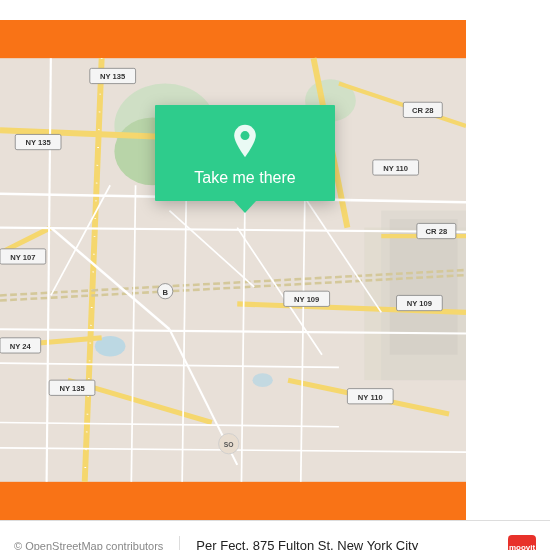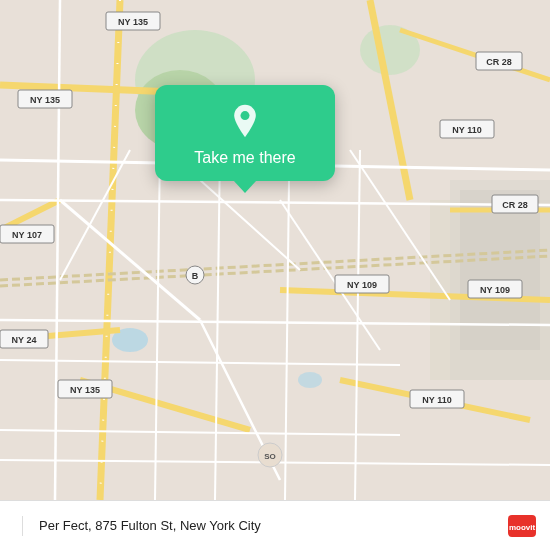--- a/index.html
+++ b/index.html
@@ -6,43 +6,44 @@
     body {
       width: 550px;
       height: 550px;
       overflow: hidden;
       font-family: Arial, sans-serif;
       position: relative;
     }
 
     
     .map-container {
-      width: 550px;
+      width: 466px;
       height: 500px;
       position: relative;
       overflow: hidden;
       background-color: #f97316;
+      margin-top: 20px;
     }
 
     
     .map-svg {
       width: 100%;
       height: 100%;
       position: absolute;
       top: 0; left: 0;
     }
 
     
     .popup-card {
       position: absolute;
       top: 85px;
       left: 155px;
       width: 180px;
       background: #2ecc8c;
-      border-radius: 12px;
+      border-radius: 1px;
       display: flex;
       flex-direction: column;
       align-items: center;
       padding: 18px 14px 14px;
       box-shadow: 0 4px 16px rgba(0,0,0,0.25);
       z-index: 10;
     }
     .popup-card::after {
       content: '';
       position: absolute;
@@ -215,20 +216,21 @@
 
     <svg class="location-pin" viewBox="0 0 36 40" fill="none" xmlns="http://www.w3.org/2000/svg">
       <path d="M18 2C11.373 2 6 7.373 6 14C6 22 18 38 18 38C18 38 30 22 30 14C30 7.373 24.627 2 18 2Z" fill="white" opacity="0.9"></path>
       <circle cx="18" cy="14" r="5" fill="#2ecc8c"></circle>
     </svg>
     <span class="popup-label">Take me there</span>
   </div>
 </div>
 
 <div class="bottom-bar">
+  <span class="copyright-text">© OpenStreetMap contributors</span>
   <div class="divider"></div>
   <span class="address-text">Per Fect, 875 Fulton St, New York City</span>
 
   <div class="moovit-logo">
     <svg width="28" height="22" viewBox="0 0 28 22" fill="none" xmlns="http://www.w3.org/2000/svg">
       <rect x="0" y="0" width="28" height="22" rx="4" fill="#e8312a"></rect>
       <text x="14" y="15" text-anchor="middle" font-size="8" fill="white" font-weight="bold">moovit</text>
     </svg>
   </div>
 </div>

